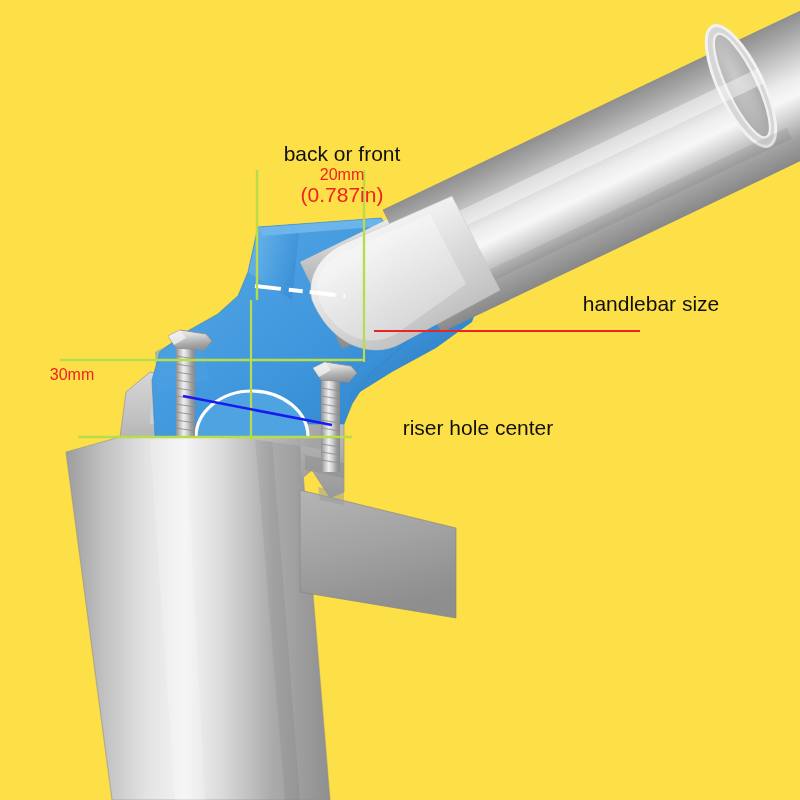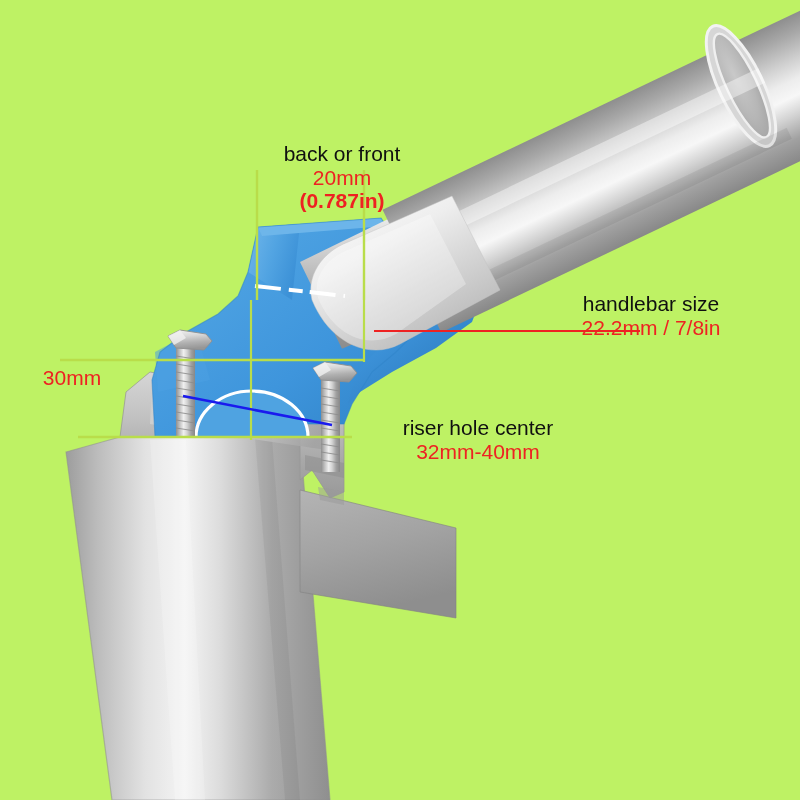--- a/index.html
+++ b/index.html
@@ -12,50 +12,49 @@
     width: 800px;
     height: 800px;
     font-family: "Liberation Sans", sans-serif;
     overflow: hidden;
     position: relative;
   }
   #diagram-root {
     position: relative;
     width: 800px;
     height: 800px;
-    background: #bef264;
+    background: #fde047;
   }
   svg.figure {
     position: absolute;
     top: 0;
     left: 0;
     width: 800px;
     height: 800px;
     display: block;
   }
   .lbl {
     position: absolute;
     white-space: nowrap;
     line-height: 1.12;
   }
   .lbl-title {
     font-size: 21px;
     color: #101010;
     font-family: "Liberation Sans", sans-serif;
   }
   .lbl-value {
-    font-size: 21px;
+    font-size: 16px;
     color: #ee2222;
     font-family: "Liberation Sans", sans-serif;
   }
   .lbl-sub {
     font-size: 21px;
     color: #ee2222;
     font-family: "Liberation Sans", sans-serif;
-    font-weight: bold;
   }
   .ctr { text-align: center; }
   .lft { text-align: center; }
 
   
   #label-back-front { left: 252px; top: 142px; width: 180px; }
   #label-handlebar  { left: 536px; top: 292px; width: 230px; }
   #label-riser      { left: 2px;   top: 366px; width: 140px; }
   #label-bolt       { left: 368px; top: 416px; width: 220px; }
 </style>
@@ -385,25 +384,23 @@
   </svg>
 
   <div class="lbl ctr" id="label-back-front">
     <div class="lbl-title">back or front</div>
     <div class="lbl-value">20mm</div>
     <div class="lbl-sub">(0.787in)</div>
   </div>
 
   <div class="lbl lft" id="label-handlebar">
     <div class="lbl-title">handlebar size</div>
-    <div class="lbl-value">22.2mm / 7/8in</div>
   </div>
 
   <div class="lbl ctr" id="label-riser">
     <div class="lbl-value">30mm</div>
   </div>
 
   <div class="lbl ctr" id="label-bolt">
     <div class="lbl-title">riser hole center</div>
-    <div class="lbl-value">32mm-40mm</div>
   </div>
 
 </div>
 
 </body></html>

